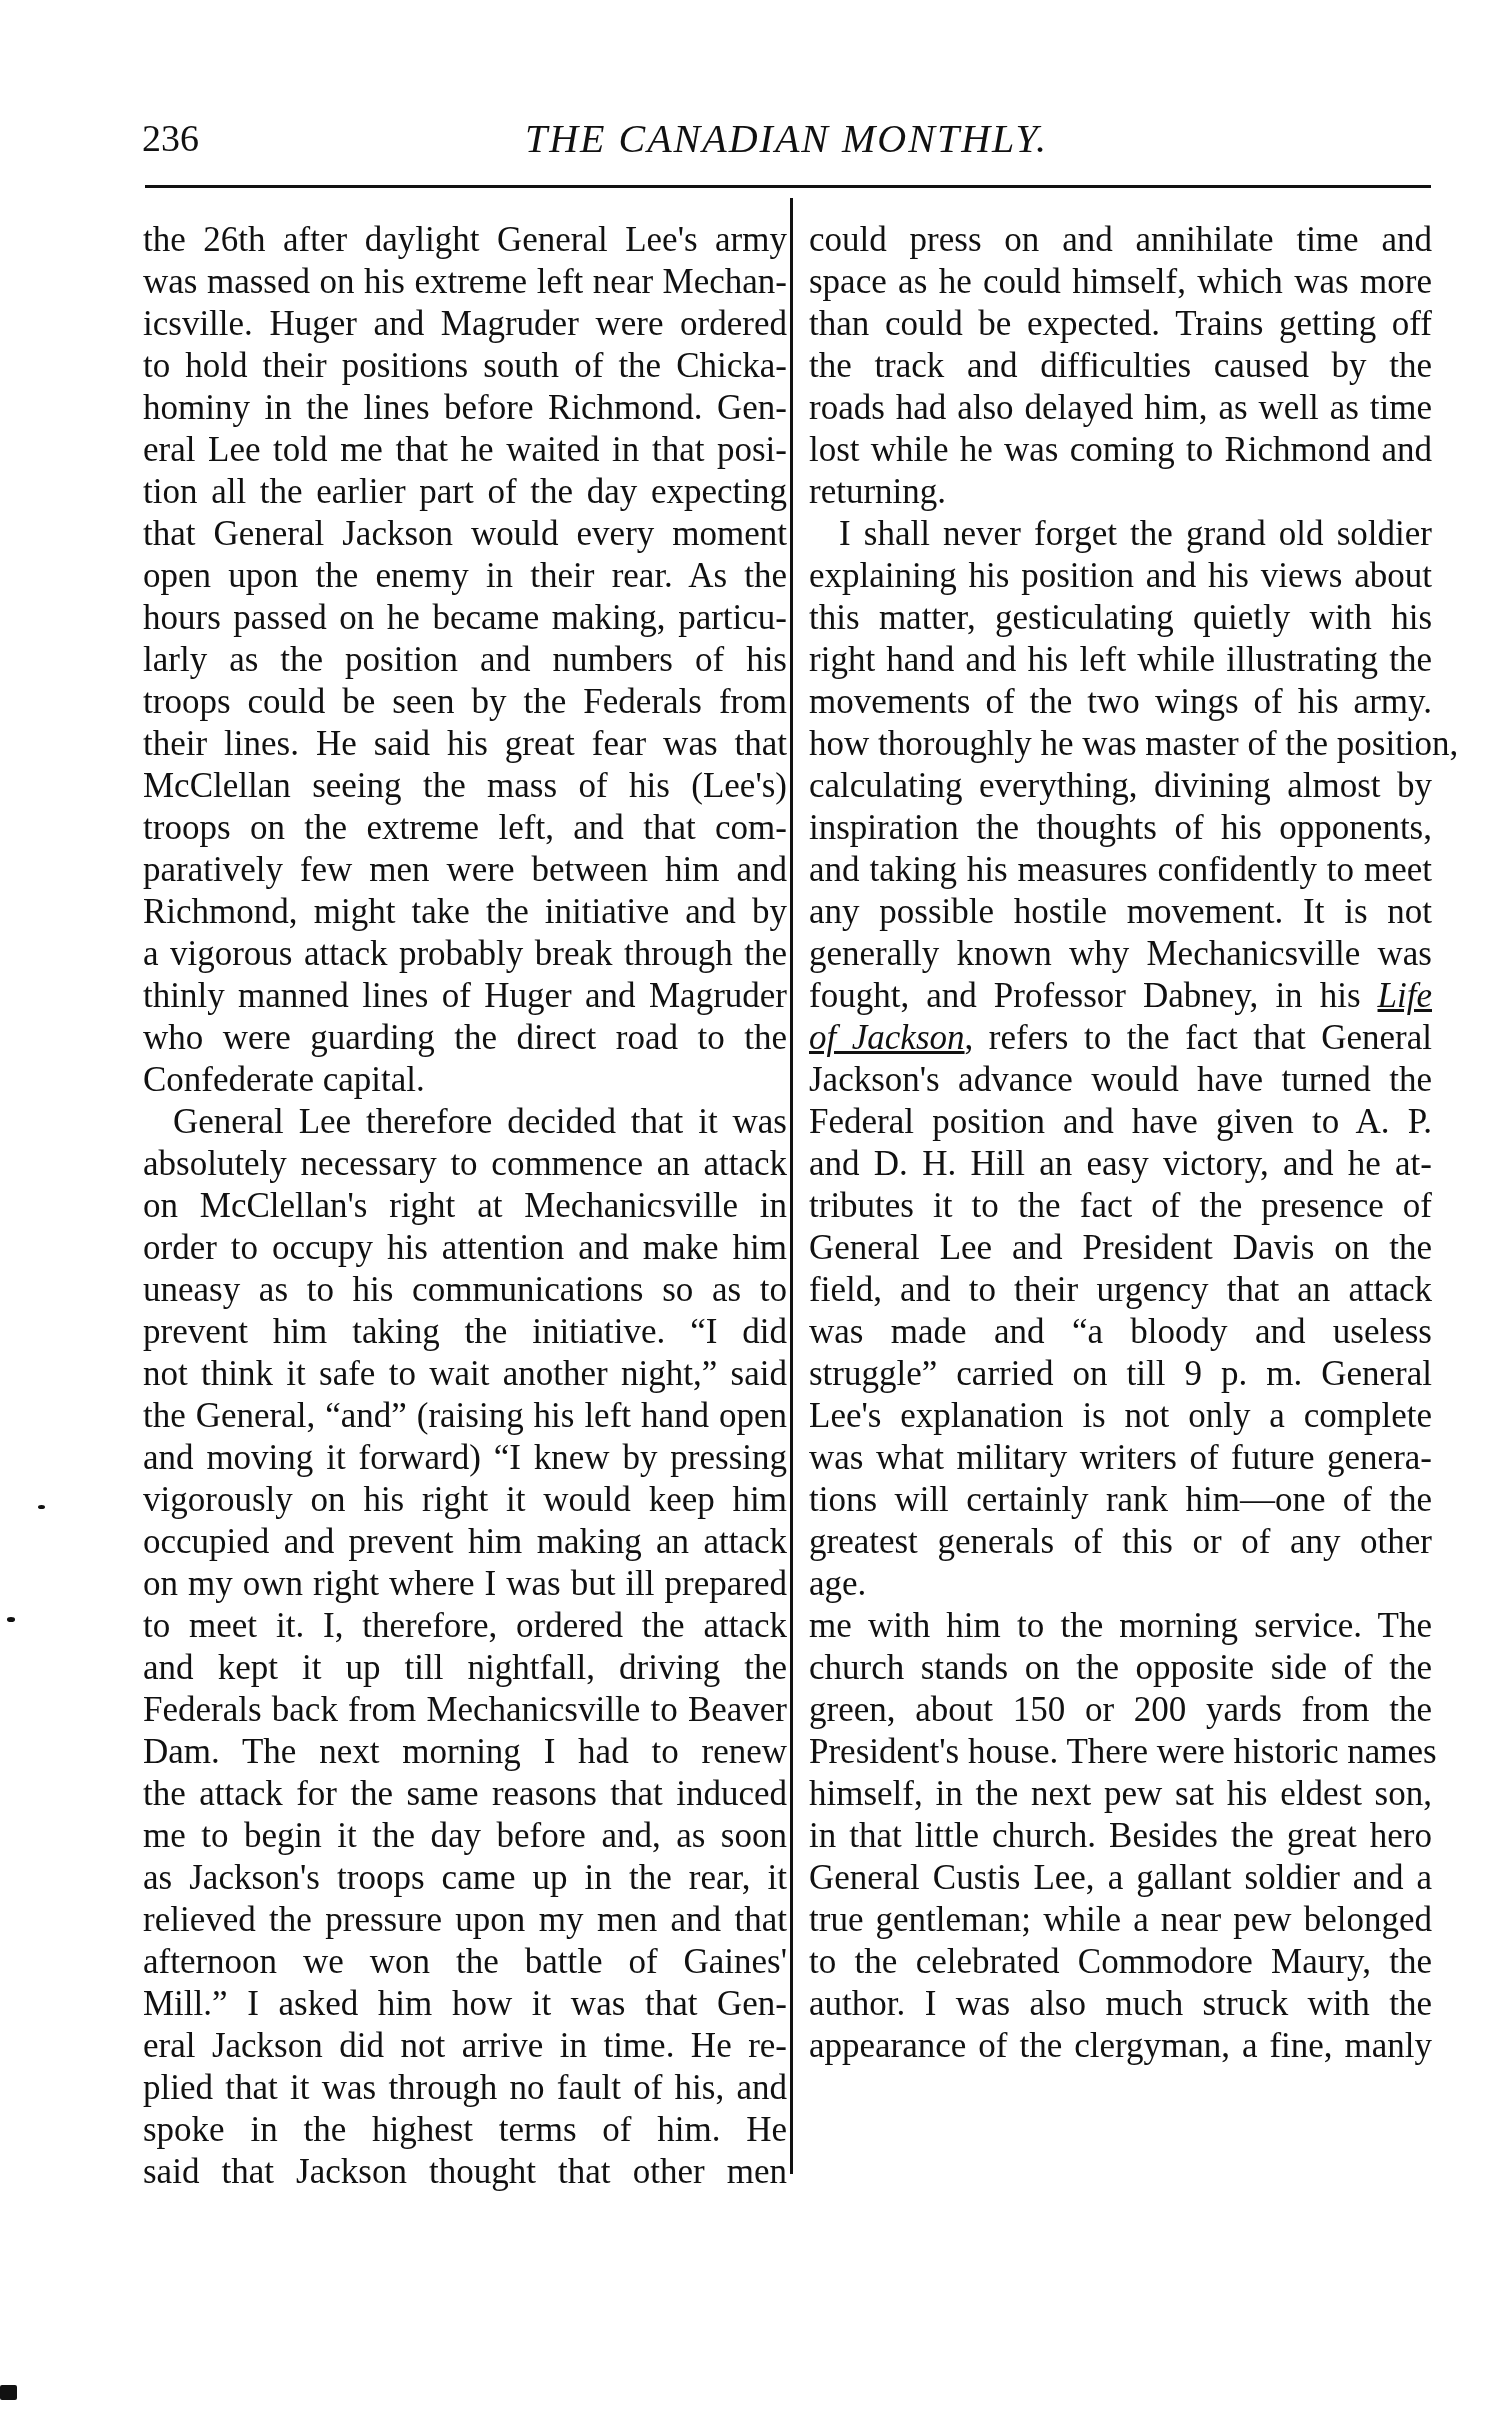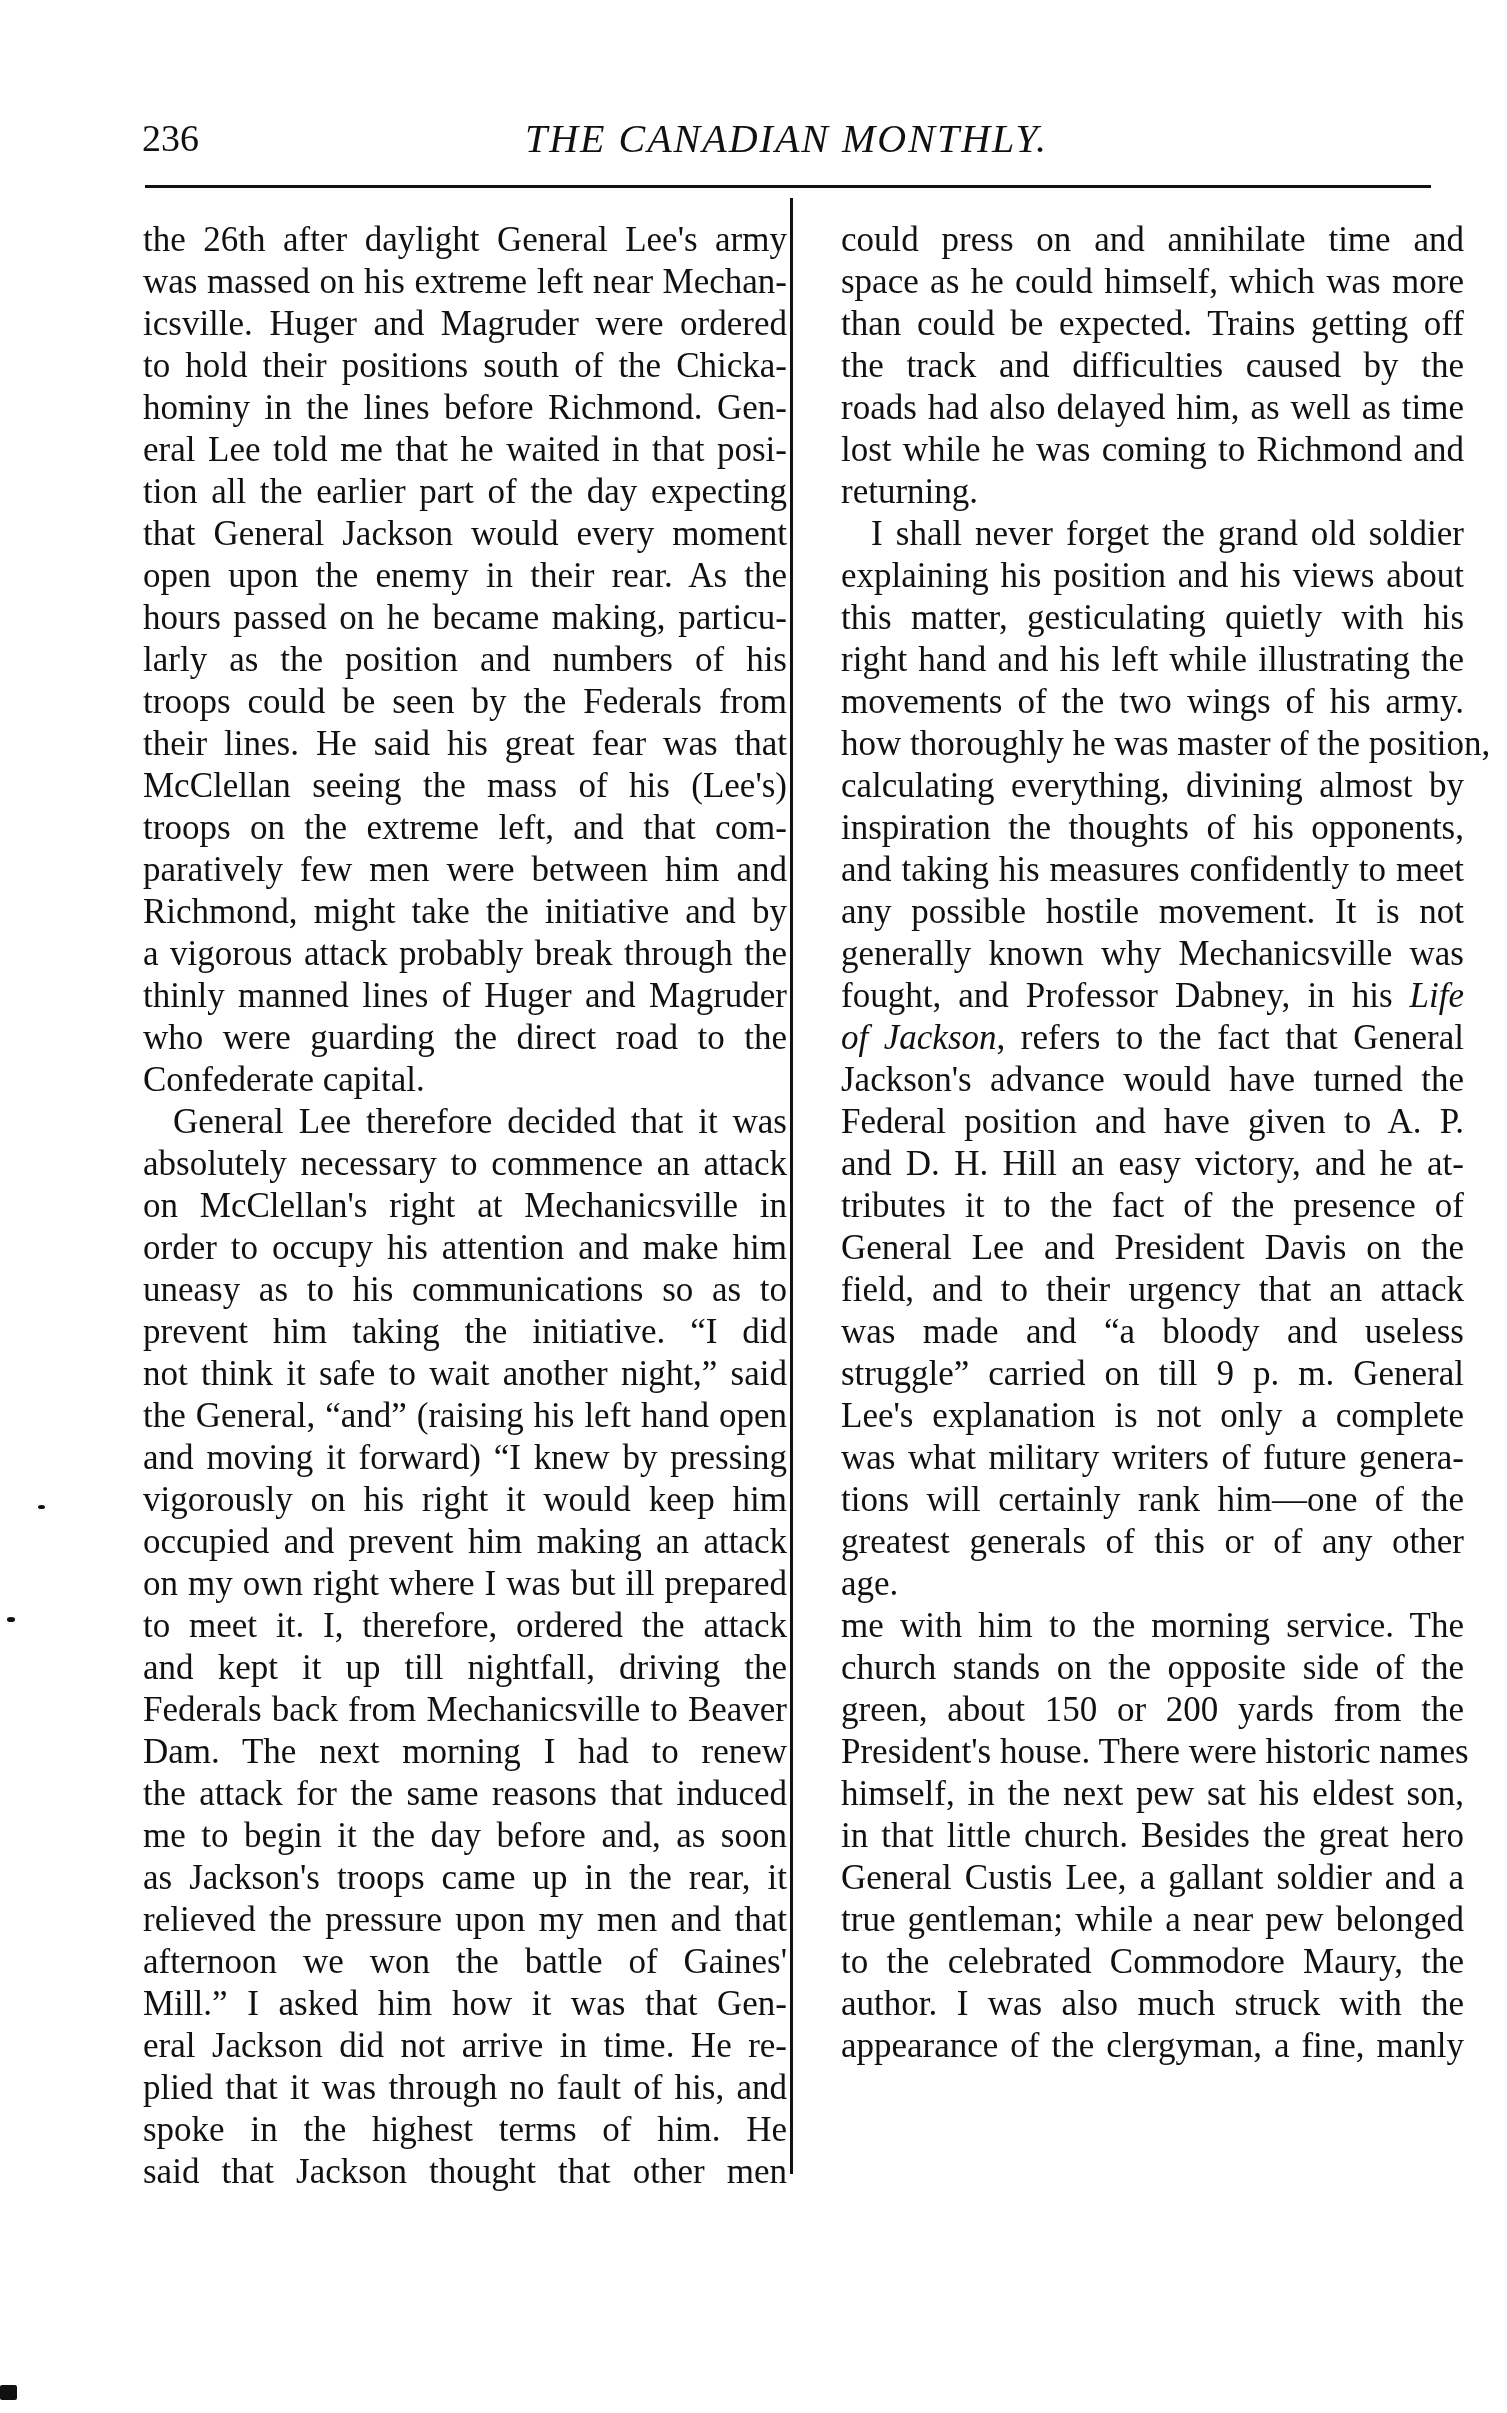--- a/index.html
+++ b/index.html
@@ -5,27 +5,27 @@
     html, body { margin: 0; padding: 0; background: #ffffff; }
     body { width: 1507px; height: 2413px; position: relative; overflow: hidden;
            font-family: "Liberation Serif", "DejaVu Serif", serif; color: #111; }
     .running-head { position: absolute; left: 0; top: 0; width: 1507px; height: 187px; }
     .page-number { position: absolute; left: 142px; top: 112px; font-size: 38px; line-height: 53px; text-align: right; }
     .journal-title { position: absolute; left: 142px; width: 1289px; top: 112px; text-align: center;
                      font-size: 40px; line-height: 53px; font-style: italic; letter-spacing: 2px; }
     .head-rule { position: absolute; left: 145px; width: 1286px; top: 185px; height: 3.3px; background: #111; }
     .column { position: absolute; top: 219px; }
     .col-left { left: 143px; width: 644px; }
-    .col-right { left: 809px; width: 623px; margin-left: 32px; }
+    .col-right { left: 809px; width: 623px; }
     .divider { position: absolute; left: 790px; top: 198px; width: 2.6px; height: 1976px; background: #111; }
     .line { display: block; font-size: 35px; line-height: 42px; height: 42px; white-space: nowrap;
             text-align: justify; text-align-last: justify; overflow: visible; }
     .line.last { text-align-last: left; }
     .line.indent { padding-left: 30px; }
-    .line i { font-style: italic; }
+    .line i { font-style: italic; text-decoration: underline; }
     .speck { position: absolute; background: #111; border-radius: 50%; }
   </style>
 </head>
 <body>
 
 <header class="running-head">
   <span class="page-number">236</span>
   <span class="journal-title">THE CANADIAN MONTHLY.</span>
   <div class="head-rule"></div>
 </header>

